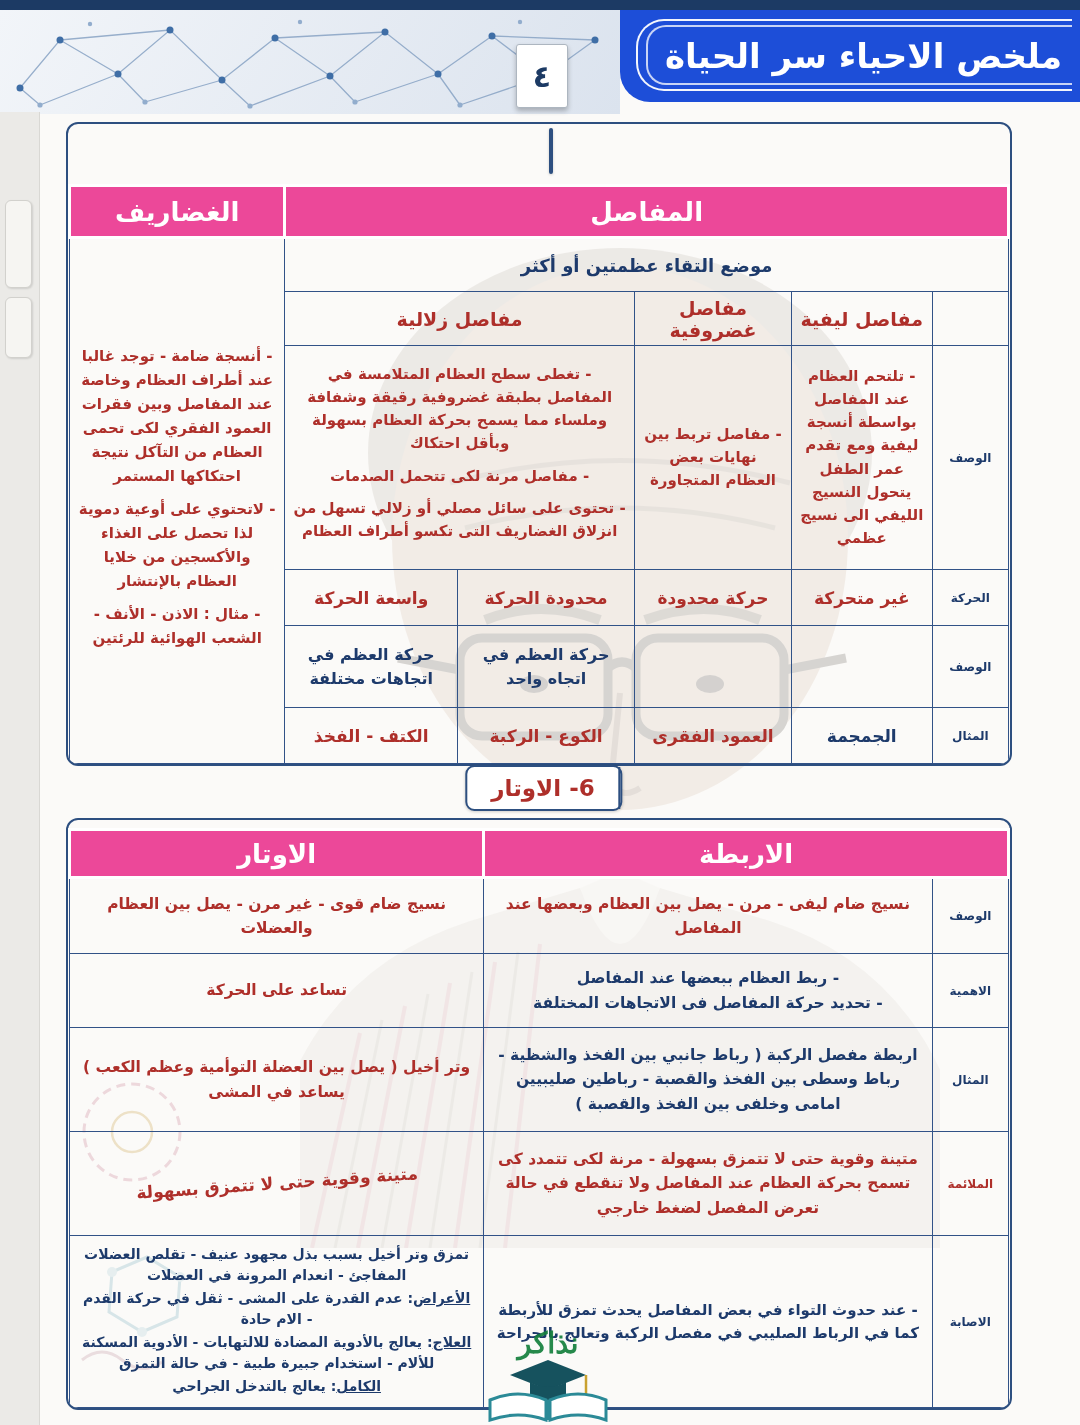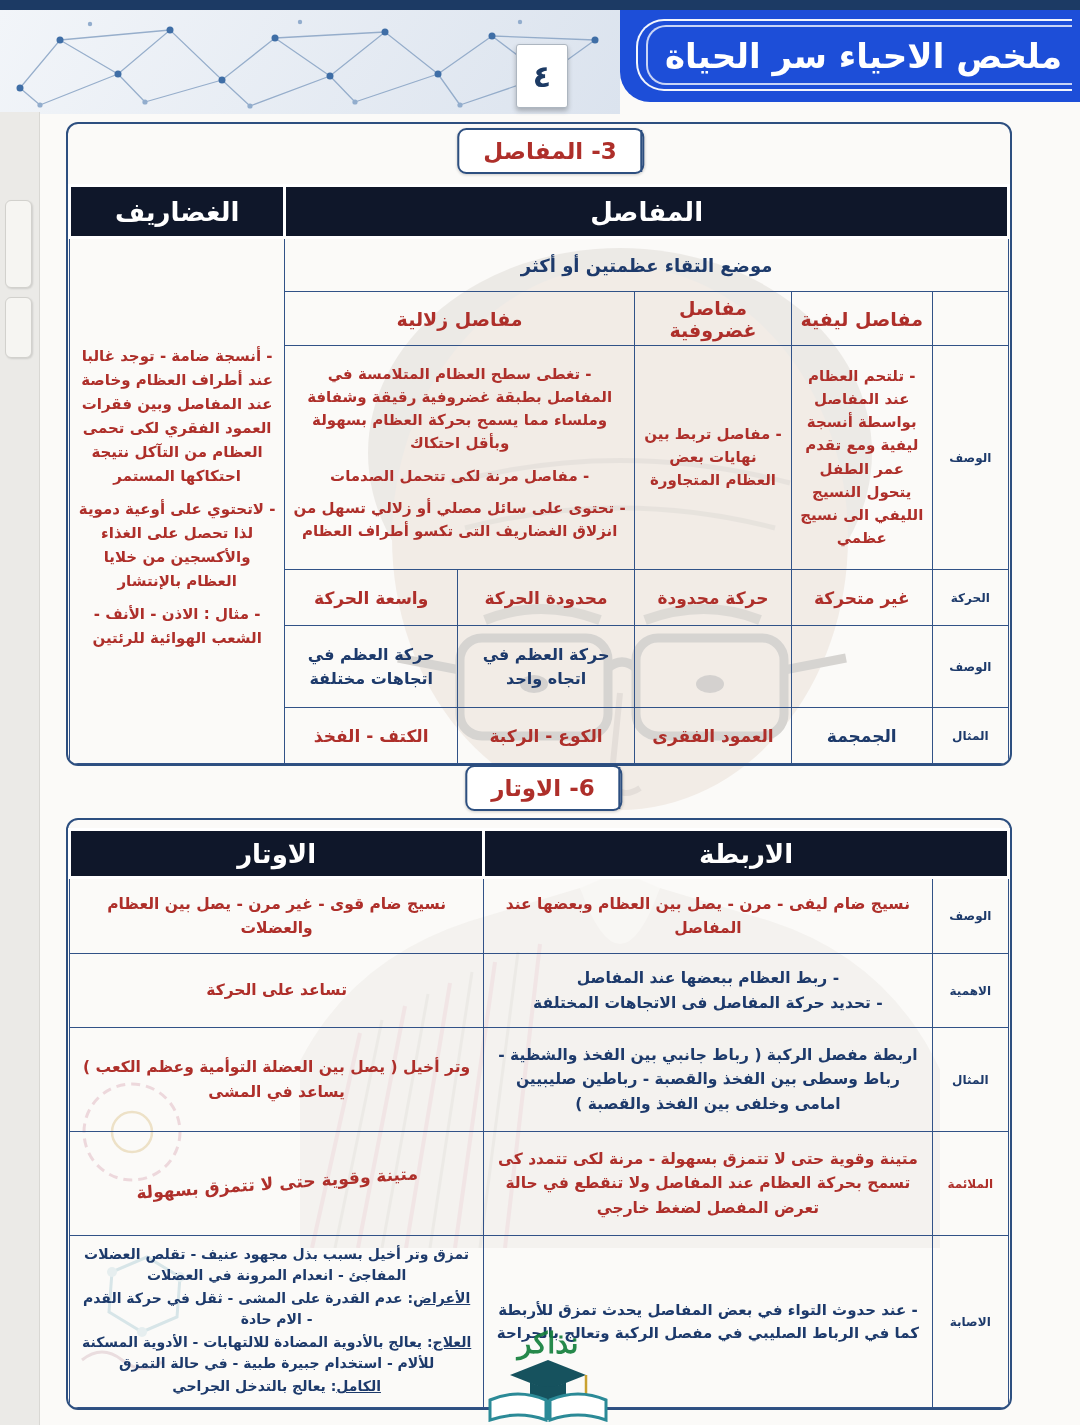--- a/index.html
+++ b/index.html
@@ -40,21 +40,21 @@
   .badge1 { top:128px; left:551px; }
   .badge2 { top:765px; left:544px; }
   .badge-cell { display:flex; align-items:center; padding:0 24px; font-size:23px; font-weight:700; color:#ae2f2a; white-space:nowrap; }
   .badge-cell.sep { border-right:2.5px solid #2d4f80; }
 
   
   .tbl { width:100%; border-collapse:collapse; table-layout:fixed; direction:rtl; }
   .tbl td { border:1.8px solid #315287; vertical-align:middle; text-align:center; font-weight:700; padding:4px 8px; color:#1d3a6b; }
   .tbl1 { margin-top:60px; }
   .tbl2 { margin-top:8px; }
-  .hdr { background:#0f172a; color:#fff !important; font-size:26px; border:3px solid #fff !important; padding:2px; }
+  .hdr { background:#ec4899; color:#fff !important; font-size:26px; border:3px solid #fff !important; padding:2px; }
   .red { color:#ae2f2a !important; }
   .navy { color:#1d3a6b !important; }
   .lbl { font-size:12px; }
   .sub { font-size:19px; }
   .defrow { font-size:18px; }
   .mv { font-size:17px; }
   .mvd { font-size:16px; line-height:1.45; }
   .desc { font-size:15px; text-align:right; line-height:1.55; vertical-align:top; padding:10px 9px; }
   .cartcell { vertical-align:top; padding:14px 10px; font-size:15px; line-height:1.6; text-align:right; }
   .bullet { margin-bottom:9px; }
@@ -161,21 +161,20 @@
     <span class="swirl inner"></span>
     <div class="banner-title">ملخص الاحياء سر الحياة</div>
   </div>
   <div class="layer pagenum">٤</div>
 
   <div class="layer edge"></div>
   <div class="tab tab1"></div>
   <div class="tab tab2"></div>
 
   <div class="badge badge1">
-    <div class="badge-cell sep">3- المفاصل</div>
   </div>
 
   <div class="layer card card1">
     <table class="tbl tbl1">
       <colgroup>
         <col style="width:76px">
           <col style="width:140px">
           <col style="width:156px">
         <col style="width:176px">
           <col style="width:172px">

